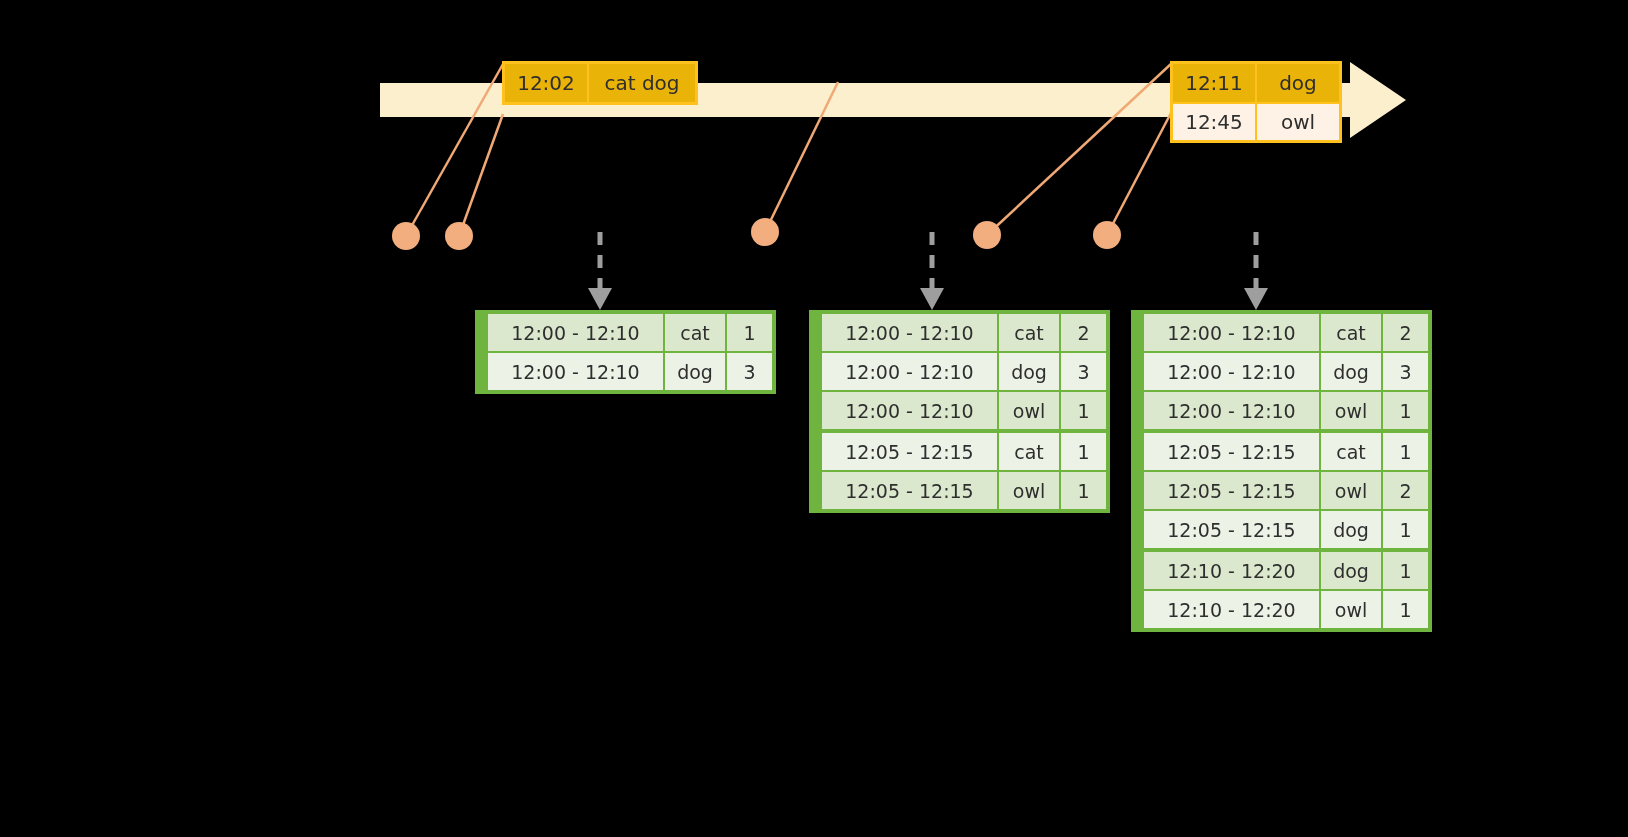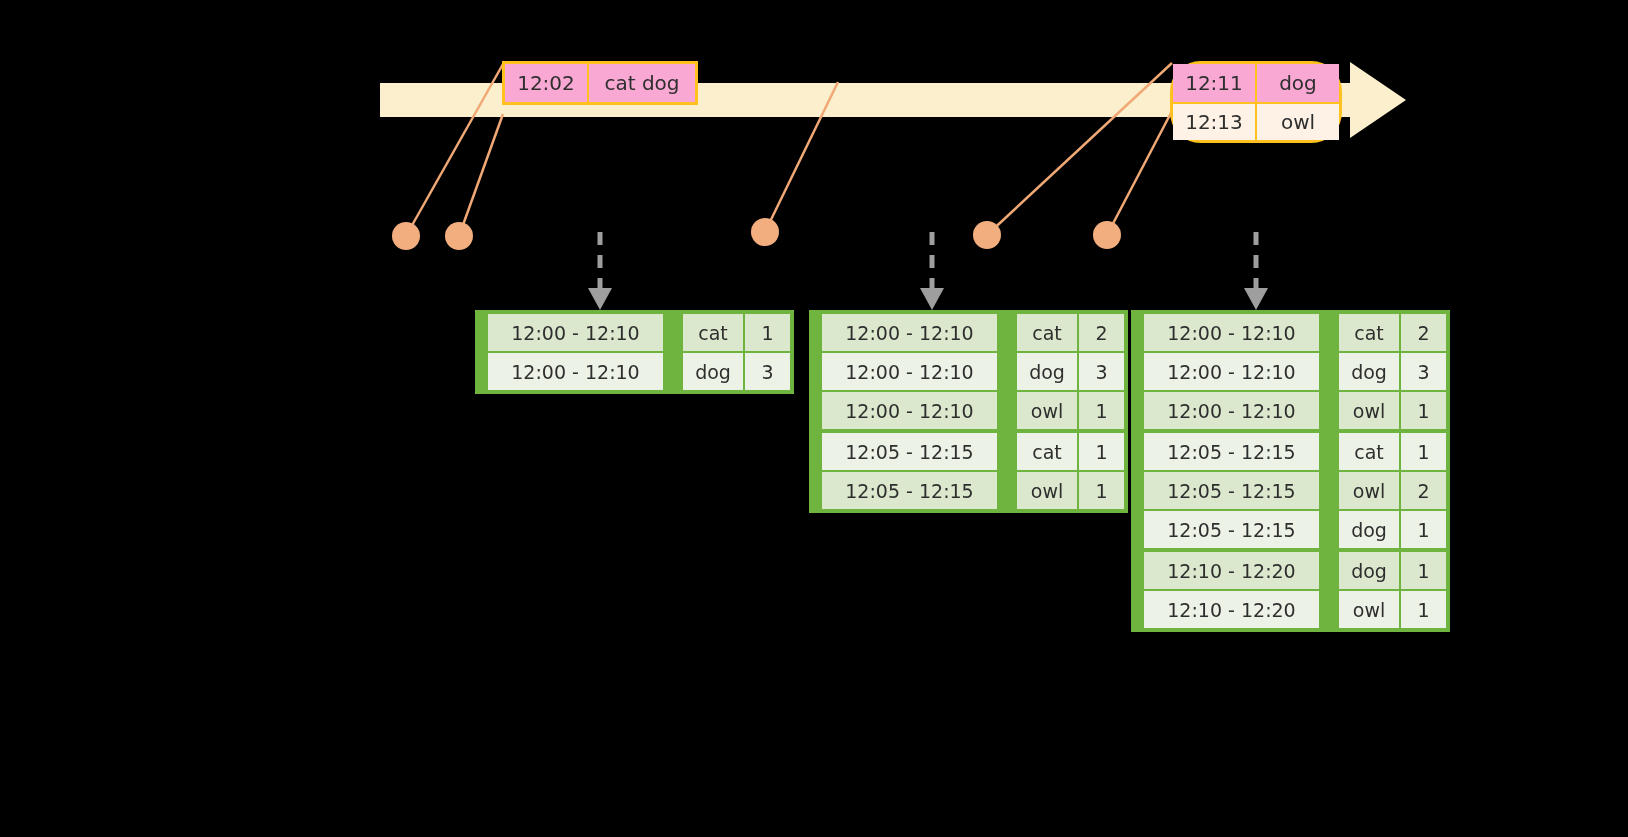--- a/index.html
+++ b/index.html
@@ -38,21 +38,21 @@
     z-index: 5;
   }
   .event-row {
     display: flex;
     height: 38px;
     box-sizing: border-box;
   }
   .event-row + .event-row {
     border-top: 2px solid #FFC11E;
   }
-  .event-row.shade .cell { background: #f9a8d4; }
+  .event-row.shade .cell { background: #eab308; }
   .event-row.plain .cell { background: #FDF2E5; }
   .cell {
     display: flex;
     align-items: center;
     justify-content: center;
     box-sizing: border-box;
     font-size: 20px;
     color: #2e2e2e;
     white-space: nowrap;
   }
@@ -83,21 +83,21 @@
     align-items: center;
     justify-content: center;
     box-sizing: border-box;
     font-size: 19px;
     color: #2e2e2e;
     white-space: nowrap;
   }
   .res-row.shade .res-cell { background: #DCE8CD; }
   .res-row.plain .res-cell { background: #ECF2E6; }
   .res-cell.range { width: 175px; }
-  .res-cell.word  { width: 60px;  margin-left: 20px; }
+  .res-cell.word  { width: 60px;  margin-left: 2px; }
   .res-cell.count { width: 45px;  margin-left: 2px; }
 </style>
 </head>
 <body>
 
 <div id="stage">
 
   <svg id="svg-layer" viewBox="0 0 1628 837" xmlns="http://www.w3.org/2000/svg">
 
     <g>
@@ -134,27 +134,27 @@
   </svg>
 
   <div class="event-box" style="left:502px; top:61px; width:196px;">
     <div class="event-row shade">
       <div class="cell time">12:02</div>
       <div class="cell words">cat dog</div>
     </div>
   </div>
 
 
-  <div class="event-box" style="left:1170px; top:61px; width:172px;border-radius:31px;">
+  <div class="event-box" style="left:1170px; top:61px; width:172px;">
     <div class="event-row shade">
       <div class="cell time">12:11</div>
       <div class="cell words">dog</div>
     </div>
     <div class="event-row plain">
-      <div class="cell time">12:13</div>
+      <div class="cell time">12:45</div>
       <div class="cell words">owl</div>
     </div>
   </div>
 
   <div class="result-table" style="left:475px; top:310px;">
       <div class="res-row shade">
         <div class="res-cell range">12:00 - 12:10</div>
         <div class="res-cell word">cat</div>
         <div class="res-cell count">1</div>
       </div>

